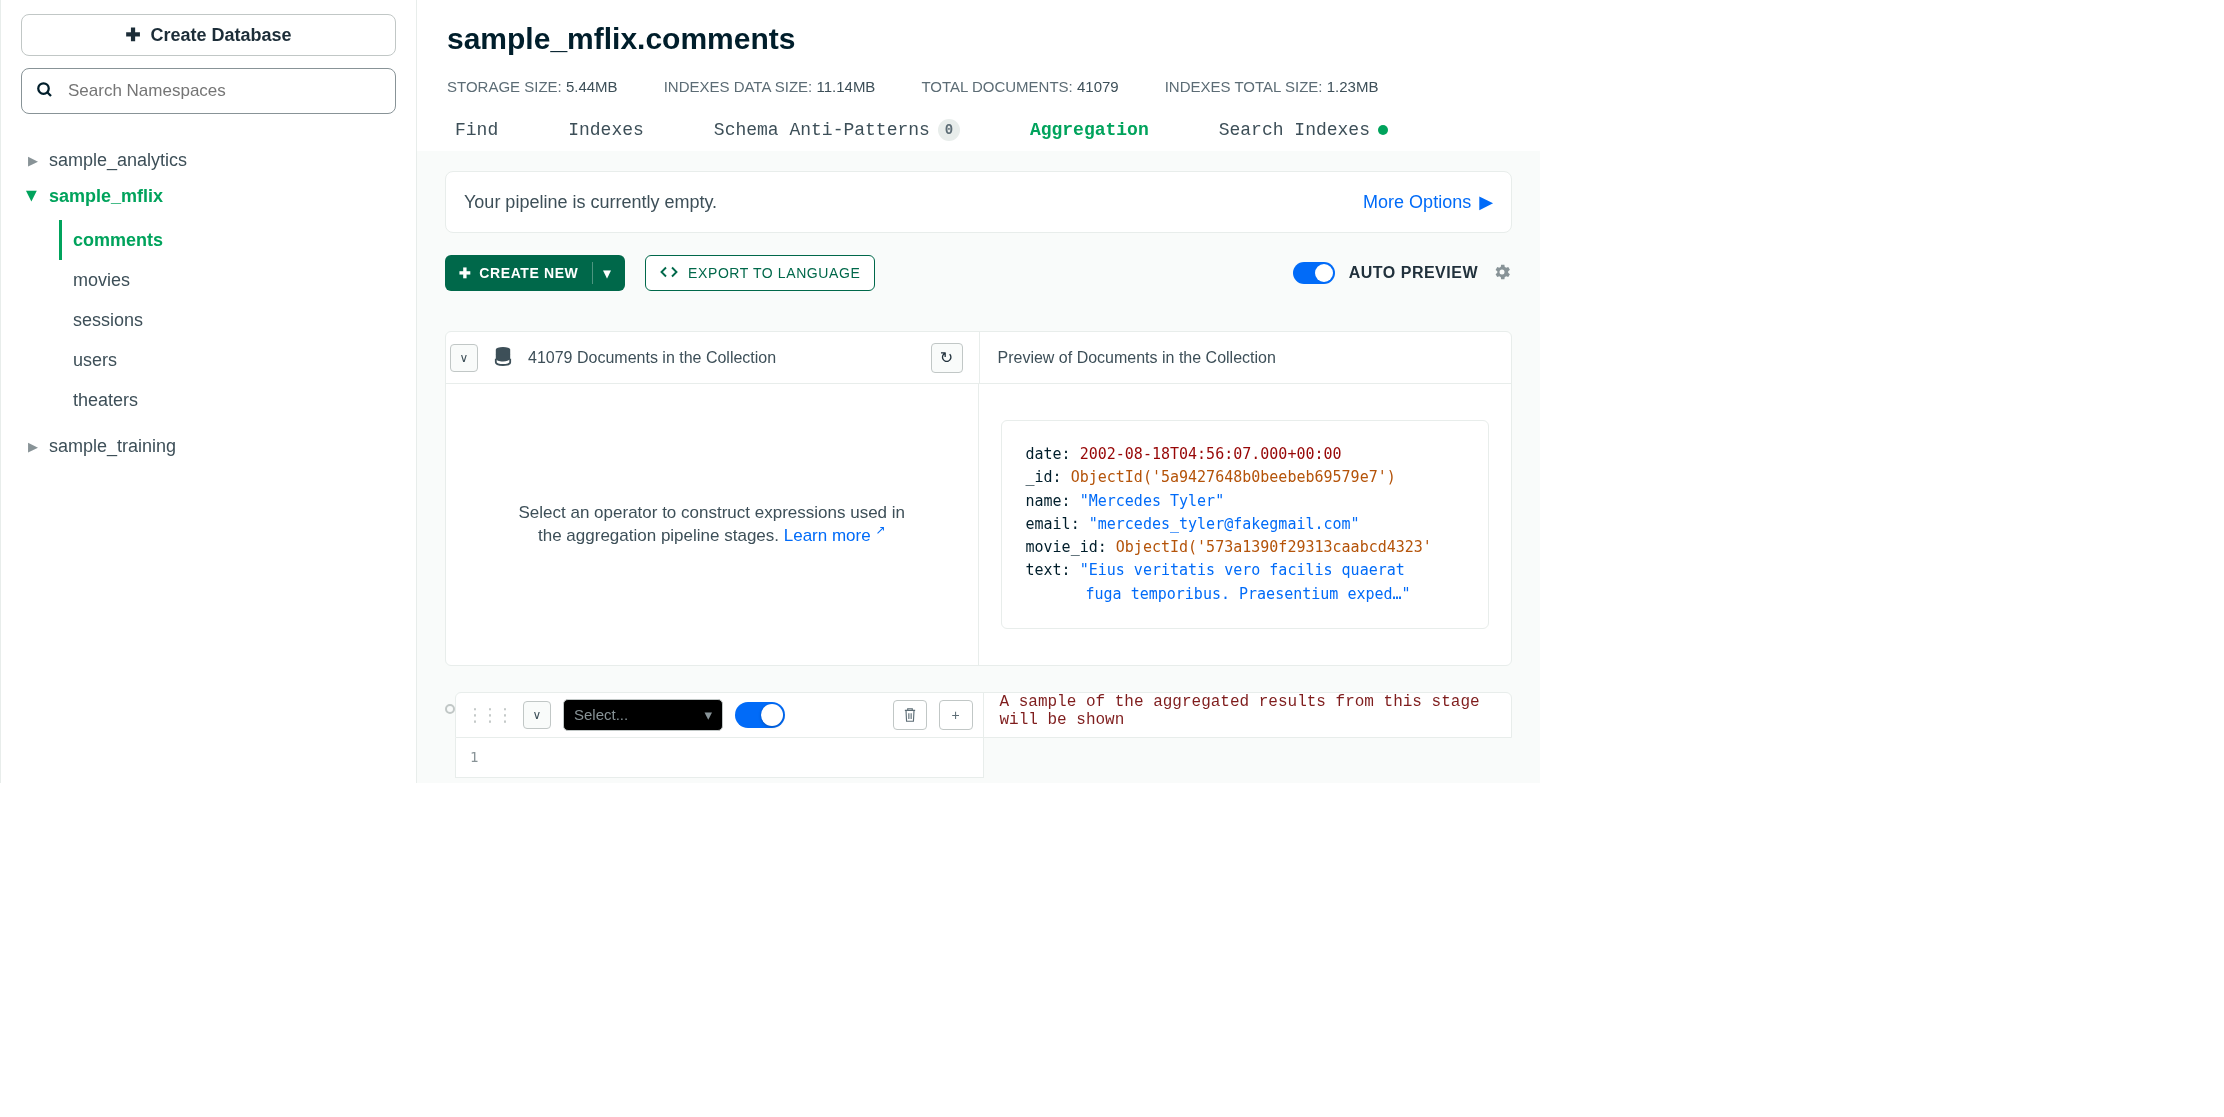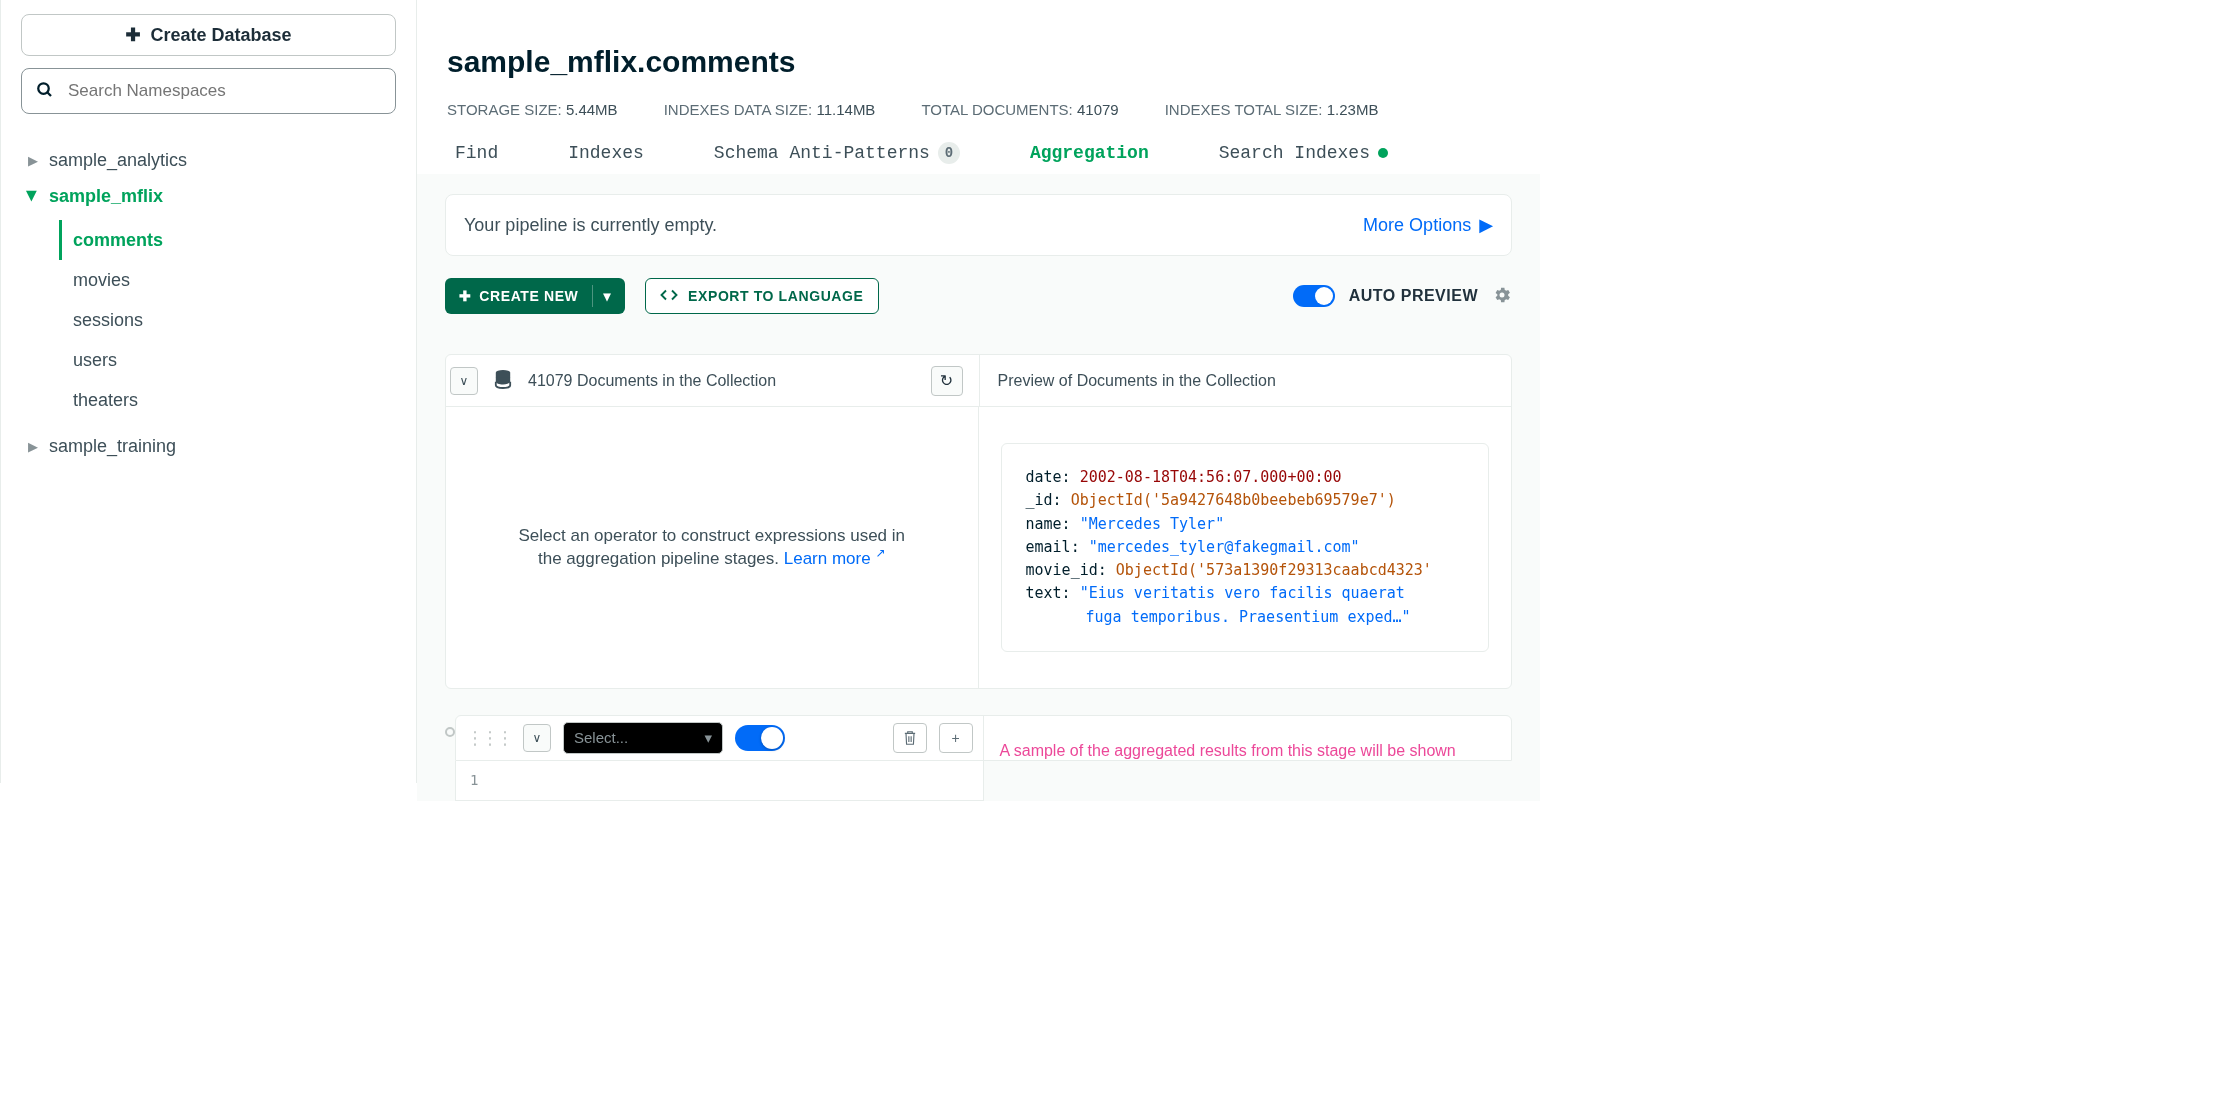--- a/index.html
+++ b/index.html
@@ -69,21 +69,21 @@
     cursor:pointer;
   }
   .coll-item.active {
     border-left:3px solid #00a35c;
     color:#00a35c;
     font-weight:600;
     padding-left:11px;
   }
 
   
-  .main { flex:1; min-width:0; display:flex; flex-direction:column; background:#fff;margin-top:23px; }
+  .main { flex:1; min-width:0; display:flex; flex-direction:column; background:#fff; }
   .header-area { padding:22px 32px 0 30px; }
   .coll-title { font-size:30px; font-weight:700; color:#001e2b; }
   .stats-row { display:flex; gap:46px; margin-top:22px; font-size:15px; color:#3d4f58; }
   .stats-row .lbl { color:#5c6c75; }
   .tabs-row {
     display:flex; gap:28px; margin-top:24px; padding-bottom:0px;
     font-size:18px; color:#3d4f58;
     justify-content:space-between;
     padding-right:120px;
     padding-left:8px;
@@ -129,21 +129,21 @@
     background:#00684a; border-radius:6px;
     color:#fff; font-weight:700; letter-spacing:0.6px;
     font-size:14px;
     cursor:pointer;
   }
   .create-new-btn .sep { width:1px; height:22px; background:rgba(255,255,255,0.3); margin:0 2px 0 6px;}
   .export-btn {
     display:flex; align-items:center; gap:10px;
     height:36px; padding:0 14px;
     border:1px solid #00684a; border-radius:6px;
-    color:#00684a; font-weight:700; letter-spacing:0.6px;
+    color:#00684a; font-weight:400; letter-spacing:0.6px;
     font-size:14px;
     background:#fff;
     cursor:pointer;
   }
   .toolbar-right { display:flex; align-items:center; gap:14px; }
   .toggle {
     width:42px; height:22px; border-radius:11px;
     background:#016bf8; position:relative;
   }
   .toggle .knob { position:absolute; right:2px; top:2px; width:18px; height:18px; border-radius:9px; background:#fff; }
@@ -215,21 +215,21 @@
   .select-ph {
     width:160px; height:32px; border:1px solid #c1c7c6; border-radius:5px;
     display:flex; align-items:center; justify-content:space-between; padding:0 10px;
     color:#889397; font-size:15px; background:#000000;
   }
   .small-toggle {
     width:50px; height:26px; border-radius:13px;
     background:#016bf8; position:relative;
   }
   .small-toggle .knob { position:absolute; right:2px; top:2px; width:22px; height:22px; border-radius:11px; background:#fff; box-shadow:0 1px 3px rgba(0,0,0,0.25);}
-  .stage-right { flex:1; display:flex; align-items:flex-end; padding:0 16px; font-size:16px; color:#ec4899;}
+  .stage-right { flex:1; display:flex; align-items:flex-start; padding:0 16px; font-size:16px; color:#7f1d1d;font-family:Liberation Mono, monospace;}
   .trash-btn, .plus-btn {
     width:34px; height:30px; border:1px solid #c1c7c6; border-radius:4px;
     display:flex; align-items:center; justify-content:center; cursor:pointer;
     background:#fff; color:#5c6c75;
   }
   .stage-left .spacer { flex:1; }
   .code-line {
     background:#fff;
     border:1px solid #e8edeb;
     border-top:none;

